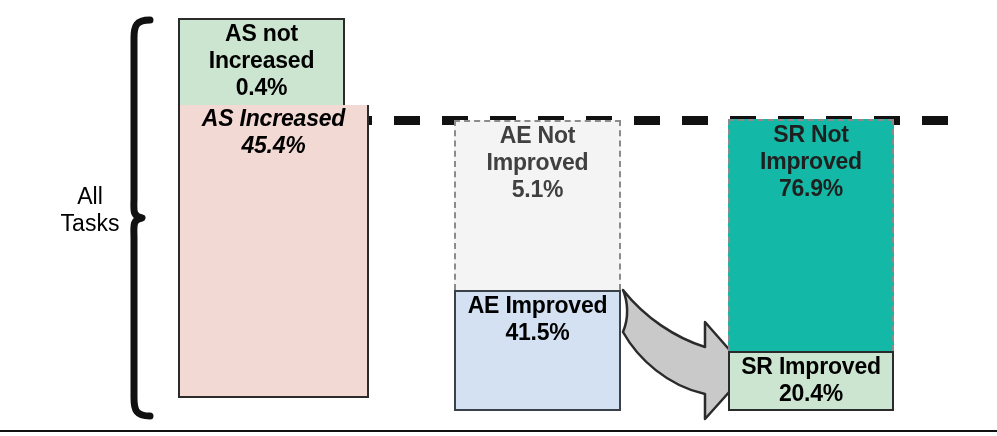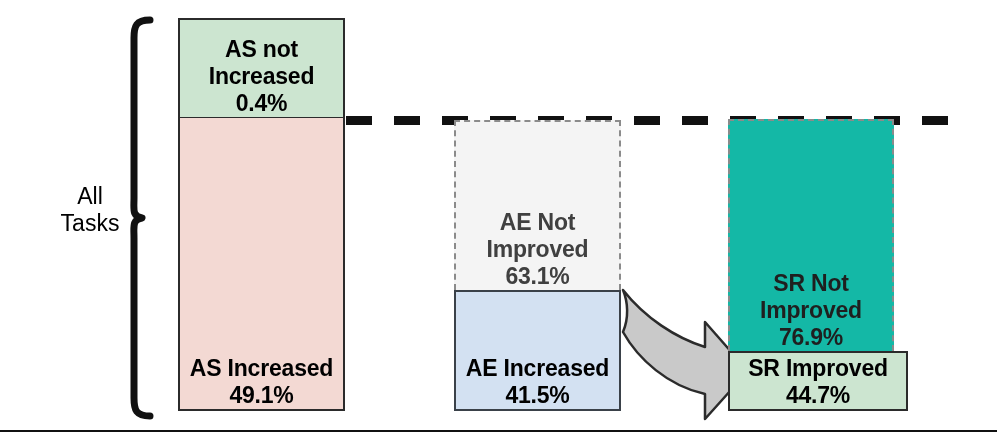--- a/index.html
+++ b/index.html
@@ -4,54 +4,54 @@
 <style>
   html,body{margin:0;padding:0;background:#ffffff;}
   body{
     width:997px;height:436px;position:relative;overflow:hidden;
     font-family:"Liberation Sans","DejaVu Sans",sans-serif;
     color:#000;
   }
   #canvas{position:absolute;left:0;top:0;width:997px;height:436px;}
 
   .bar{position:absolute;box-sizing:border-box;display:flex;
-       flex-direction:column;align-items:center;justify-content:flex-end;
+       flex-direction:column;align-items:center;justify-content:flex-start;
        text-align:center;font-weight:bold;font-size:23px;line-height:1.17;
        letter-spacing:-0.2px;}
 
   
   #as-not-increased{
     left:178px;top:18px;width:167px;height:101px;
     background:#cce5d0;border:2px solid #2b2b2b;
     border-bottom-width:2px;
   }
   #as-increased{
-    left:178px;top:118px;width:167px;height:293px;
-    background:#f3d9d3;border:2px solid #2b2b2b;border-top:none;
+    left:178px;top:105px;width:191px;height:293px;
+    background:#f3d9d3;border:2px solid #2b2b2b;border-top:none;font-style:italic;
   }
 
   
   #ae-not-improved{
     left:454px;top:120px;width:167px;height:170px;
     background:#f4f4f4;border:2px dashed #8b8b8b;border-bottom:none;
     color:#404040;
   }
   #ae-improved{
     left:454px;top:290px;width:167px;height:121px;
     background:#d3e1f2;border:2px solid #3a4149;
   }
 
   
   #sr-not-improved{
     left:728px;top:119px;width:166px;height:232px;
     background:#14b8a6;border:2px dashed #8b8b8b;border-bottom:none;
     color:#1f1f1f;
   }
   #sr-improved{
-    left:728px;top:351px;width:180px;height:60px;
+    left:728px;top:351px;width:166px;height:60px;
     background:#cce5d0;border:2px solid #2b2b2b;
   }
 
   .bar .lbl{display:block;}
   .bar .pct{display:block;}
 
   
   #group-label{
     position:absolute;left:42px;top:183px;width:96px;
     text-align:center;font-weight:normal;font-size:23px;line-height:1.18;
@@ -90,37 +90,37 @@
     <span>Tasks</span>
   </div>
 
   <div class="bar" id="as-not-increased">
     <span class="lbl">AS not</span>
     <span class="lbl">Increased</span>
     <span class="pct">0.4%</span>
   </div>
   <div class="bar" id="as-increased">
     <span class="lbl">AS Increased</span>
-    <span class="pct">49.1%</span>
+    <span class="pct">45.4%</span>
   </div>
 
   <div class="bar" id="ae-not-improved">
     <span class="lbl">AE Not</span>
     <span class="lbl">Improved</span>
-    <span class="pct">63.1%</span>
+    <span class="pct">5.1%</span>
   </div>
   <div class="bar" id="ae-improved">
-    <span class="lbl">AE Increased</span>
+    <span class="lbl">AE Improved</span>
     <span class="pct">41.5%</span>
   </div>
 
   <div class="bar" id="sr-not-improved">
     <span class="lbl">SR Not</span>
     <span class="lbl">Improved</span>
     <span class="pct">76.9%</span>
   </div>
   <div class="bar" id="sr-improved">
     <span class="lbl">SR Improved</span>
-    <span class="pct">44.7%</span>
+    <span class="pct">20.4%</span>
   </div>
 
   <div id="baseline"></div>
 </div>
 
 </body></html>

